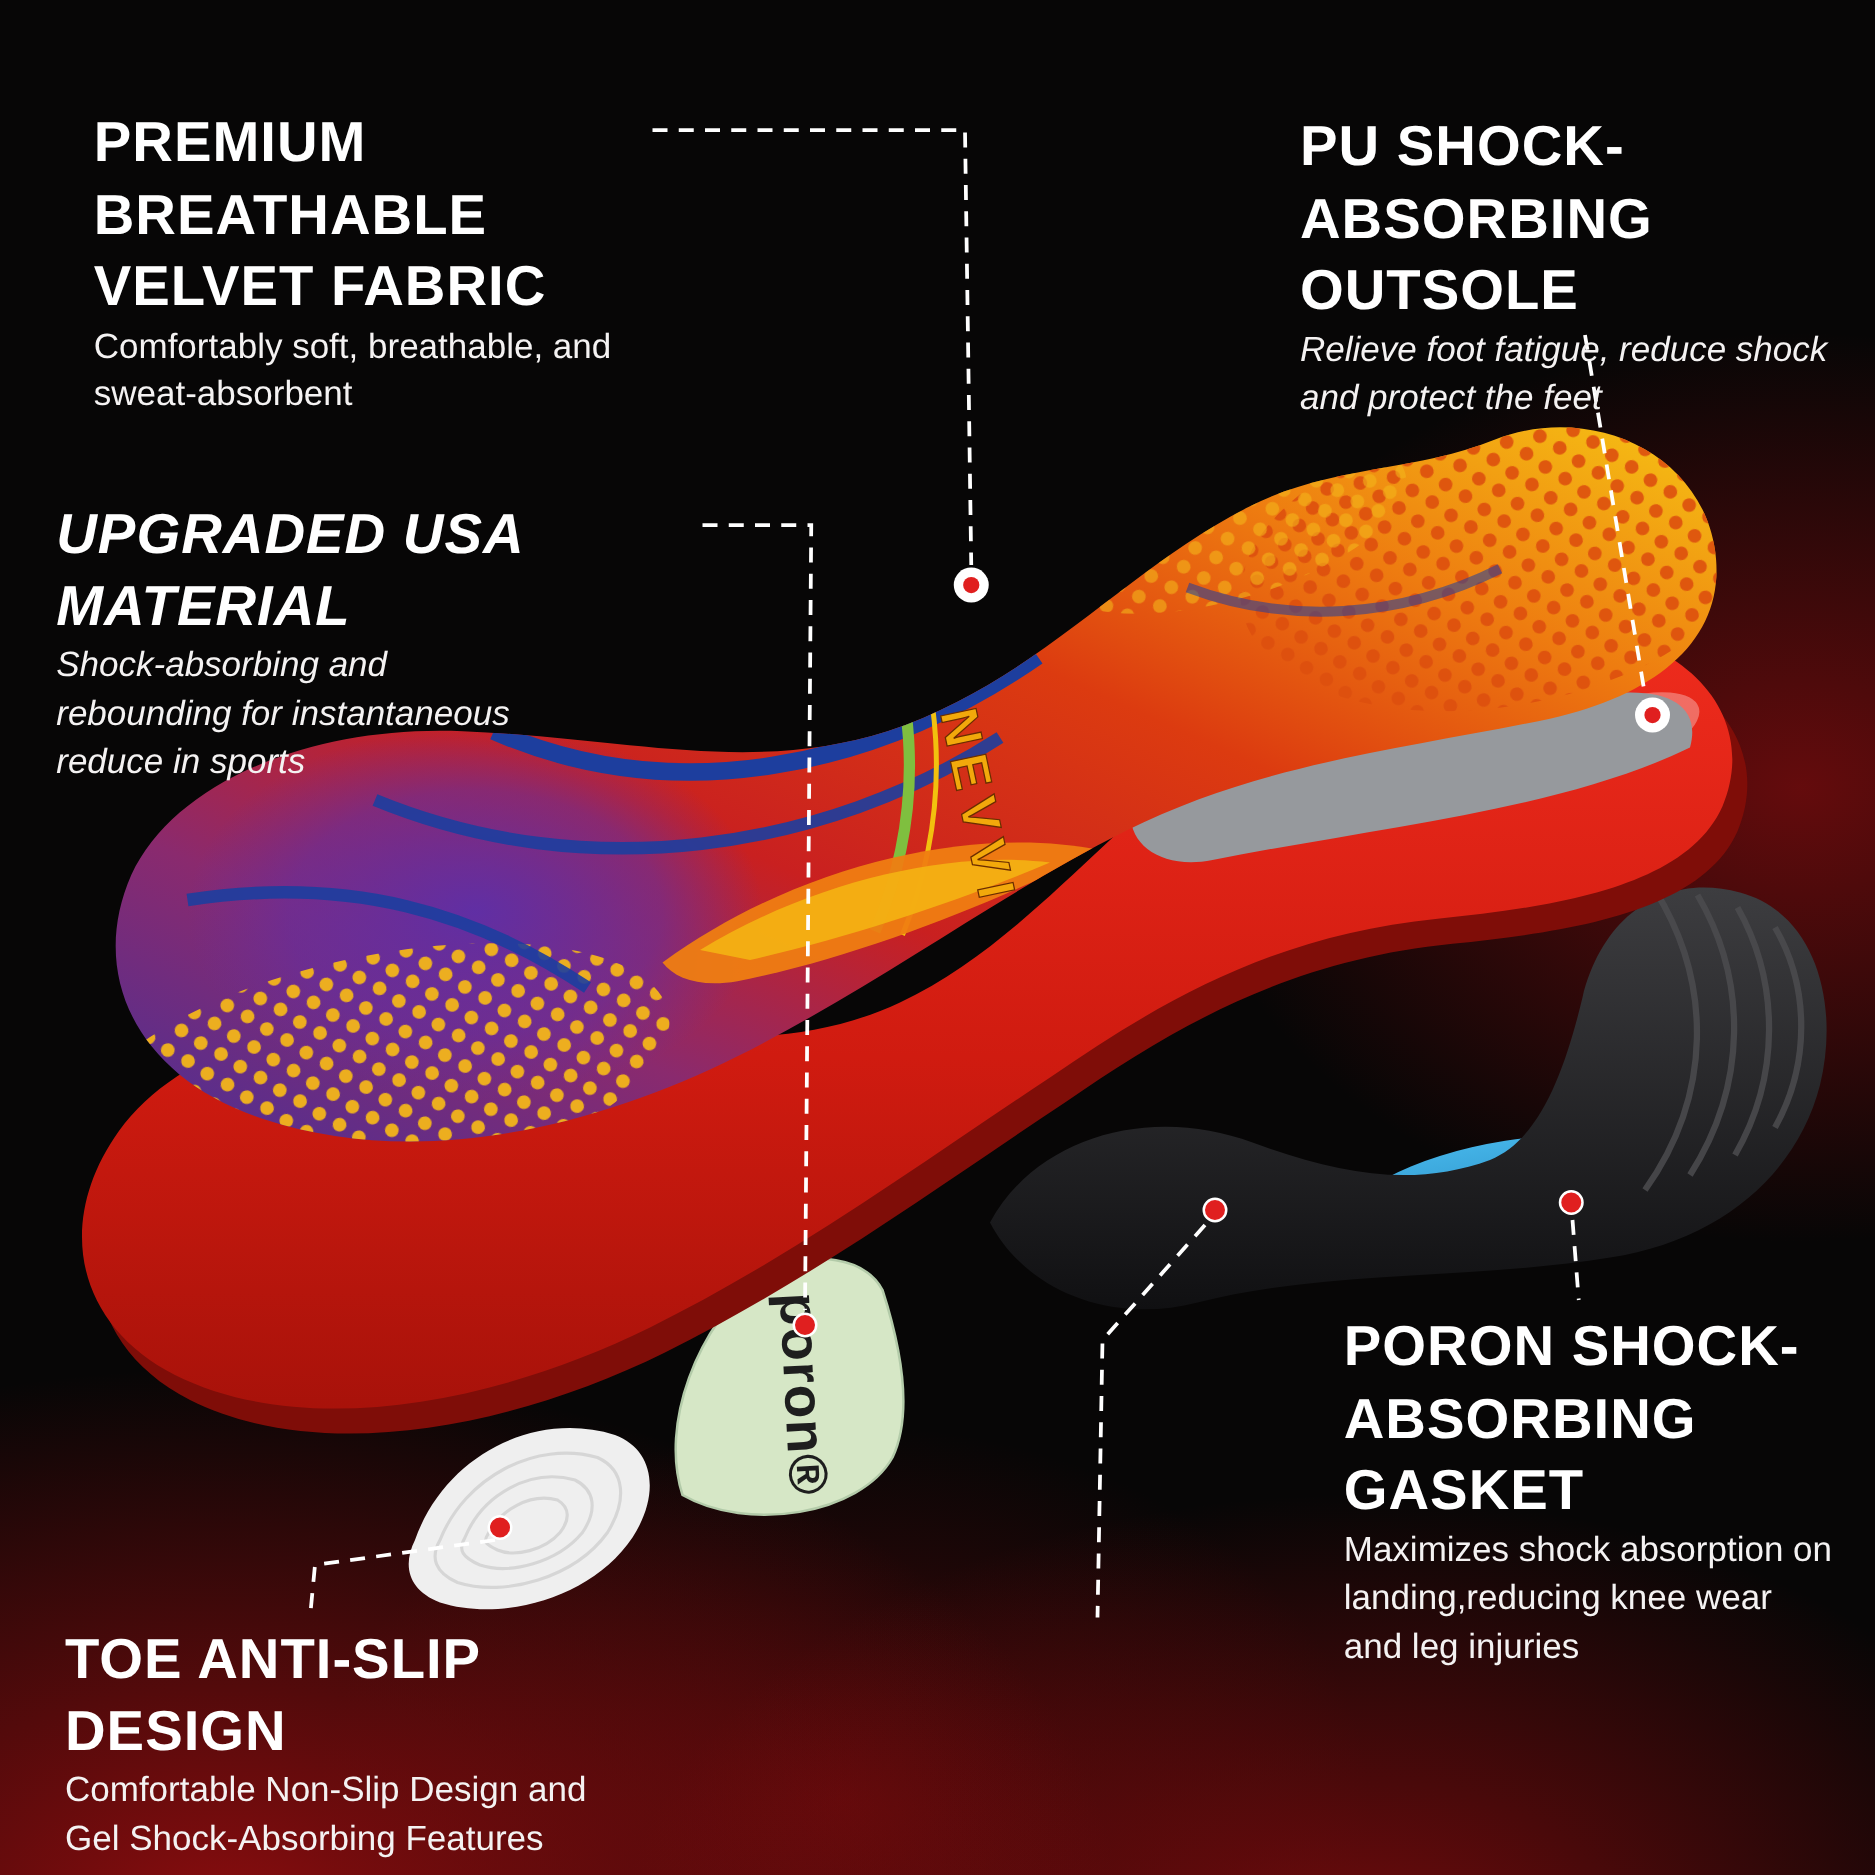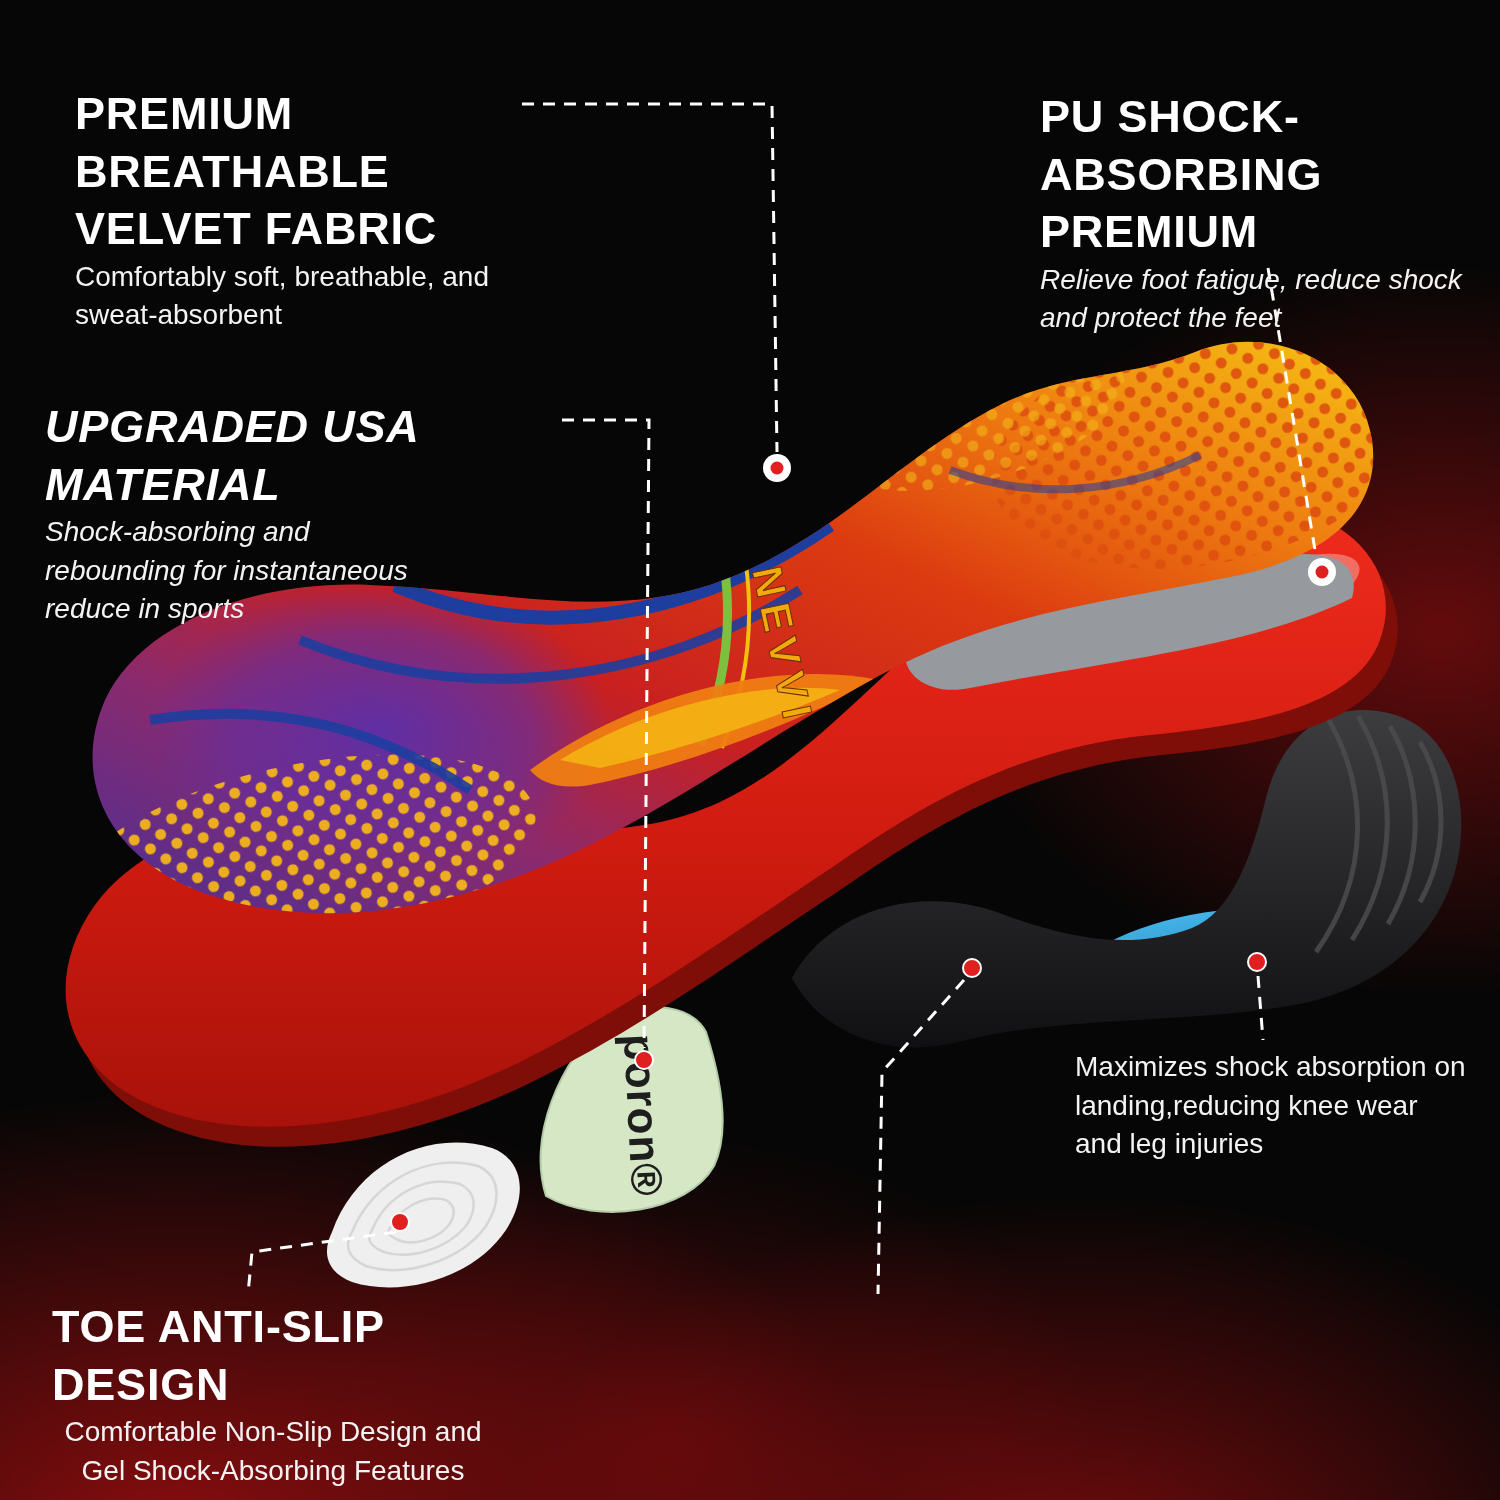--- a/index.html
+++ b/index.html
@@ -34,21 +34,21 @@
   }
   .co-velvet  { left: 75px;   top: 85px;   width: 470px; }
   .co-velvet p { max-width: 430px; }
   .co-outsole { left: 1040px; top: 88px;   width: 460px; }
   .co-outsole p { max-width: 432px; font-style: italic; }
   .co-usa     { left: 45px;   top: 398px;  width: 560px; font-style: italic; }
   .co-usa p   { max-width: 372px; }
   .co-gasket  { left: 1075px; top: 1048px; width: 420px; }
   .co-gasket p { max-width: 392px; }
   .co-toe     { left: 52px;   top: 1298px; width: 520px; }
-  .co-toe p   { max-width: 442px; text-align: center; }
+  .co-toe p   { max-width: 442px; }
   .co-tpu     { left: 652px;  top: 1296px; width: 520px; }
   .co-tpu p   { max-width: 400px; }
 </style>
 </head>
 <body>
 
 <div class="stage">
 
   <svg class="art" viewBox="0 0 1500 1500">
     <defs>
@@ -176,30 +176,31 @@
       <circle cx="972" cy="968" r="9" fill="#e01f1f" stroke="#ffffff" stroke-width="2"></circle>
     </g>
   </svg>
 
   <div class="callout co-velvet">
     <h2>PREMIUM BREATHABLE VELVET FABRIC</h2>
     <p>Comfortably soft, breathable, and sweat-absorbent</p>
   </div>
 
   <div class="callout co-outsole">
-    <h2>PU SHOCK-ABSORBING PREMIUM</h2>
+    <h2>PU SHOCK-ABSORBING OUTSOLE</h2>
     <p>Relieve foot fatigue, reduce shock and protect the feet</p>
   </div>
 
   <div class="callout co-usa">
     <h2>UPGRADED USA MATERIAL</h2>
     <p>Shock-absorbing and rebounding for instantaneous reduce in sports</p>
   </div>
 
   <div class="callout co-gasket">
+    <h2>PORON SHOCK-ABSORBING GASKET</h2>
     <p>Maximizes shock absorption on landing,reducing knee wear and leg injuries</p>
   </div>
 
   <div class="callout co-toe">
     <h2>TOE ANTI-SLIP DESIGN</h2>
     <p>Comfortable Non-Slip Design and Gel Shock-Absorbing Features</p>
   </div>
 
 
 </div>

